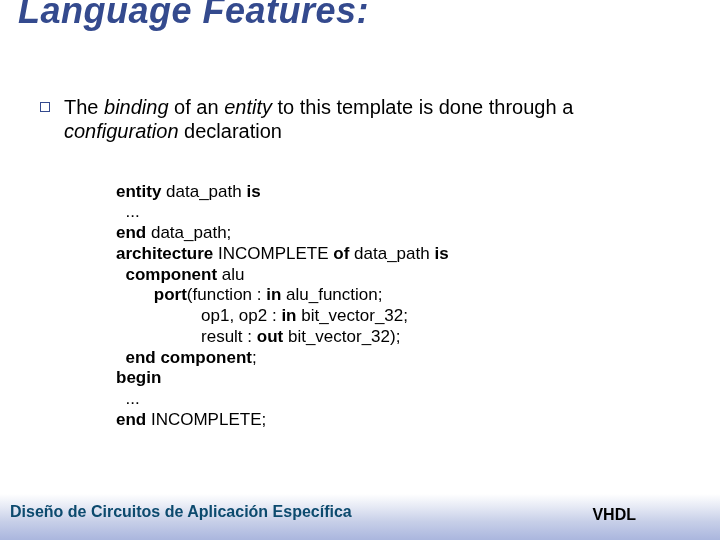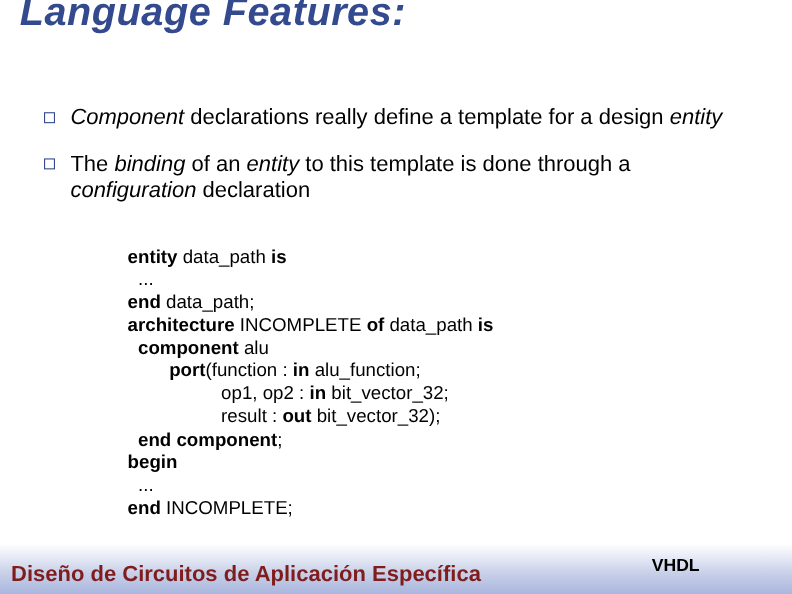--- a/index.html
+++ b/index.html
@@ -67,48 +67,44 @@
     position: absolute;
     left: 0;
     bottom: 0;
     width: 720px;
     height: 46px;
     background: linear-gradient(to bottom, #ffffff 0%, #e4e8f4 30%, #c7cfe8 60%, #aab6de 100%);
   }
   .footer-left {
     position: absolute;
     left: 10px;
-    bottom: 6px;
-    font-size: 20px;
+    bottom: 19px;
+    font-size: 16px;
     font-weight: bold;
-    color: #7f1d1d;
+    color: #0c4a6e;
   }
   .footer-right {
     position: absolute;
     right: 84px;
     bottom: 16px;
     font-size: 16px;
     font-weight: bold;
     color: #000;
   }
 </style>
 </head>
 <body>
 
 <div class="slide">
 
   <div class="title">
     <span>Language Features:</span><br>
   </div>
 
   <div class="content">
-    <div class="bullet-item">
-      <div class="bullet-box"></div>
-      <div class="bullet-text"><em>Component</em> declarations really define a template for a design <em>entity</em></div>
-    </div>
     <div class="bullet-item">
       <div class="bullet-box"></div>
       <div class="bullet-text">The <em>binding</em> of an <em>entity</em> to this template is done through a <em>configuration</em> declaration</div>
     </div>
 
     <div class="code-block">
 <span><b>entity</b> data_path <b>is</b></span>
 <span>  ...</span>
 <span><b>end</b> data_path;</span>
 <span><b>architecture</b> INCOMPLETE <b>of</b> data_path <b>is</b></span>

